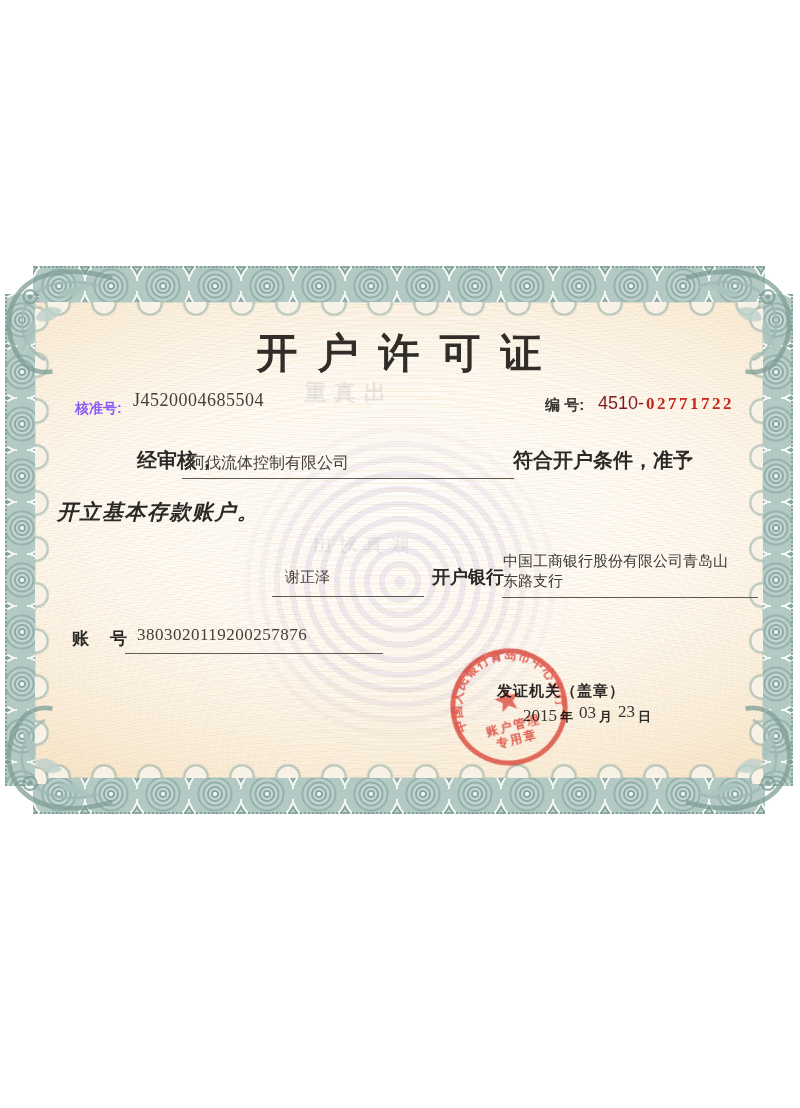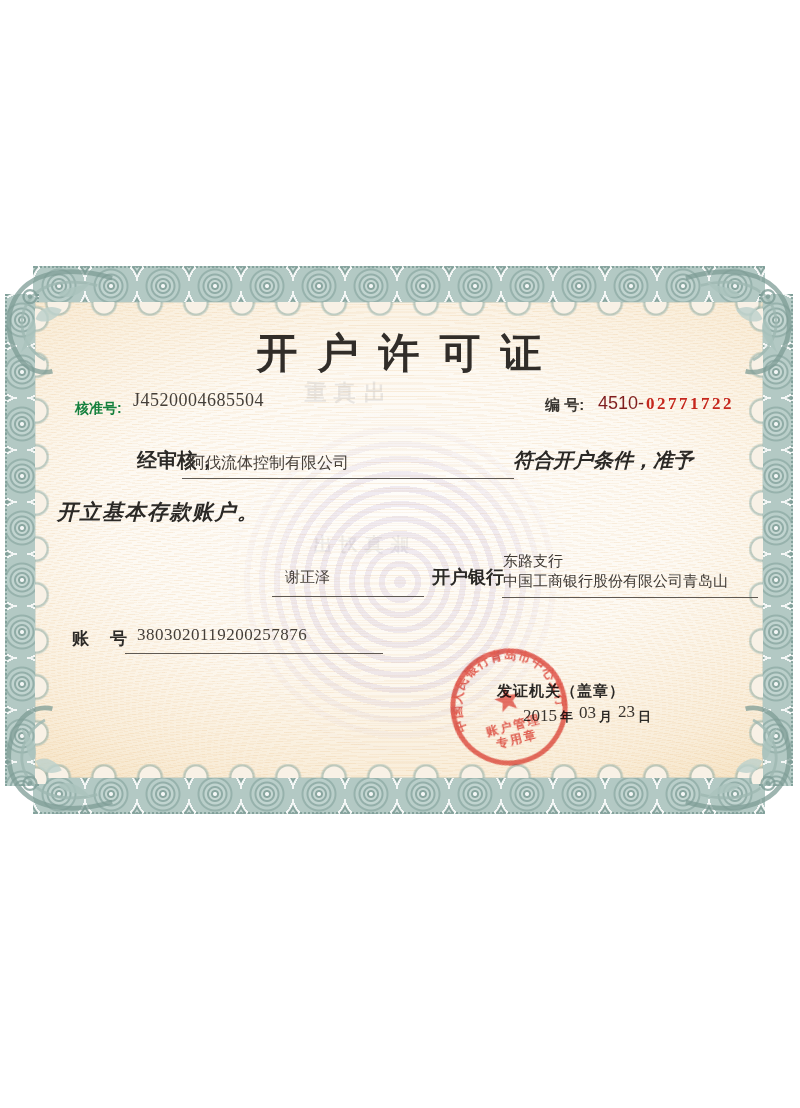--- a/index.html
+++ b/index.html
@@ -92,30 +92,30 @@
   
   .abs{position:absolute;white-space:nowrap;z-index:2;}
   .label{font-weight:700;color:#2b2926;}
   .val{font-family:"Liberation Serif", serif;color:#443e38;}
   .rule{position:absolute;height:0;border-top:1px solid #5f5952;z-index:2;}
 
   .title{left:0;right:0;top:60px;text-align:center;font-family:"DejaVu Serif", serif;
          font-weight:700;font-size:41px;color:#312d29;letter-spacing:20px;}
   .title span{margin-right:-20px;}
 
-  .approval-label{left:70px;top:134px;font-size:14px;color:#15803d;font-weight:600;}
+  .approval-label{left:70px;top:134px;font-size:14px;color:#8b5cf6;font-weight:600;}
   .approval-value{left:128px;top:124px;font-size:18px;letter-spacing:.5px;}
   .serial-label{left:540px;top:130px;font-size:15px;color:#3a3631;font-weight:600;}
   .serial-prefix{left:593px;top:127px;font-size:18px;color:#7f1d1d;}
   .serial-number{left:641px;top:128px;font-family:"Liberation Serif", serif;font-weight:700;
                  font-size:17px;color:#c5271d;letter-spacing:2.5px;}
 
   .audit-prefix{left:112px;top:181px;font-size:20px;margin-left:20px;}
   .company{left:184px;top:187px;font-size:16px;}
-  .audit-suffix{left:508px;top:181px;font-size:20px;font-style:italic;}
+  .audit-suffix{left:508px;top:181px;font-size:20px;}
   .second-line{left:52px;top:232px;font-size:21px;letter-spacing:1.5px;font-style:italic;}
 
   .rep-label{left:67px;top:299px;font-size:17px;}
   .rep-value{left:280px;top:302px;font-size:15px;}
   .bank-label{left:427px;top:299px;font-size:18px;}
   .bank-value{left:498px;top:285px;font-size:15px;line-height:20px;z-index:2;position:absolute;
               font-family:"Liberation Serif", serif;color:#3f3a35;white-space:nowrap;}
   .acct-label{left:67px;top:361px;font-size:17px;letter-spacing:2px;}
   .acct-value{left:132px;top:359px;font-size:17px;letter-spacing:.5px;}
 
@@ -203,22 +203,22 @@
   <div class="abs label audit-prefix">经审核，</div>
   <div class="abs val company">阿伐流体控制有限公司</div>
   <div class="rule" style="left:177px;top:212px;width:332px;"></div>
   <div class="abs label audit-suffix">符合开户条件，准予</div>
   <div class="abs label second-line">开立基本存款账户。</div>
 
   <div class="abs val rep-value">谢正泽</div>
   <div class="rule" style="left:267px;top:330px;width:152px;"></div>
   <div class="abs label bank-label">开户银行</div>
   <div class="bank-value">
+    <div>中国工商银行股份有限公司青岛山</div>
     <div>东路支行</div>
-    <div>中国工商银行股份有限公司青岛山</div>
   </div>
   <div class="rule" style="left:497px;top:331px;width:256px;"></div>
 
   <div class="abs label acct-label">账　号</div>
   <div class="abs val acct-value">3803020119200257876</div>
   <div class="rule" style="left:120px;top:387px;width:258px;"></div>
 
   <div class="abs label issuer-label">发证机关（盖章）</div>
   <div class="abs date-row">
     <span class="num">2015</span><span class="unit">年</span><span class="num m">03</span><span class="unit">月</span><span class="num d">23</span><span class="unit">日</span>

